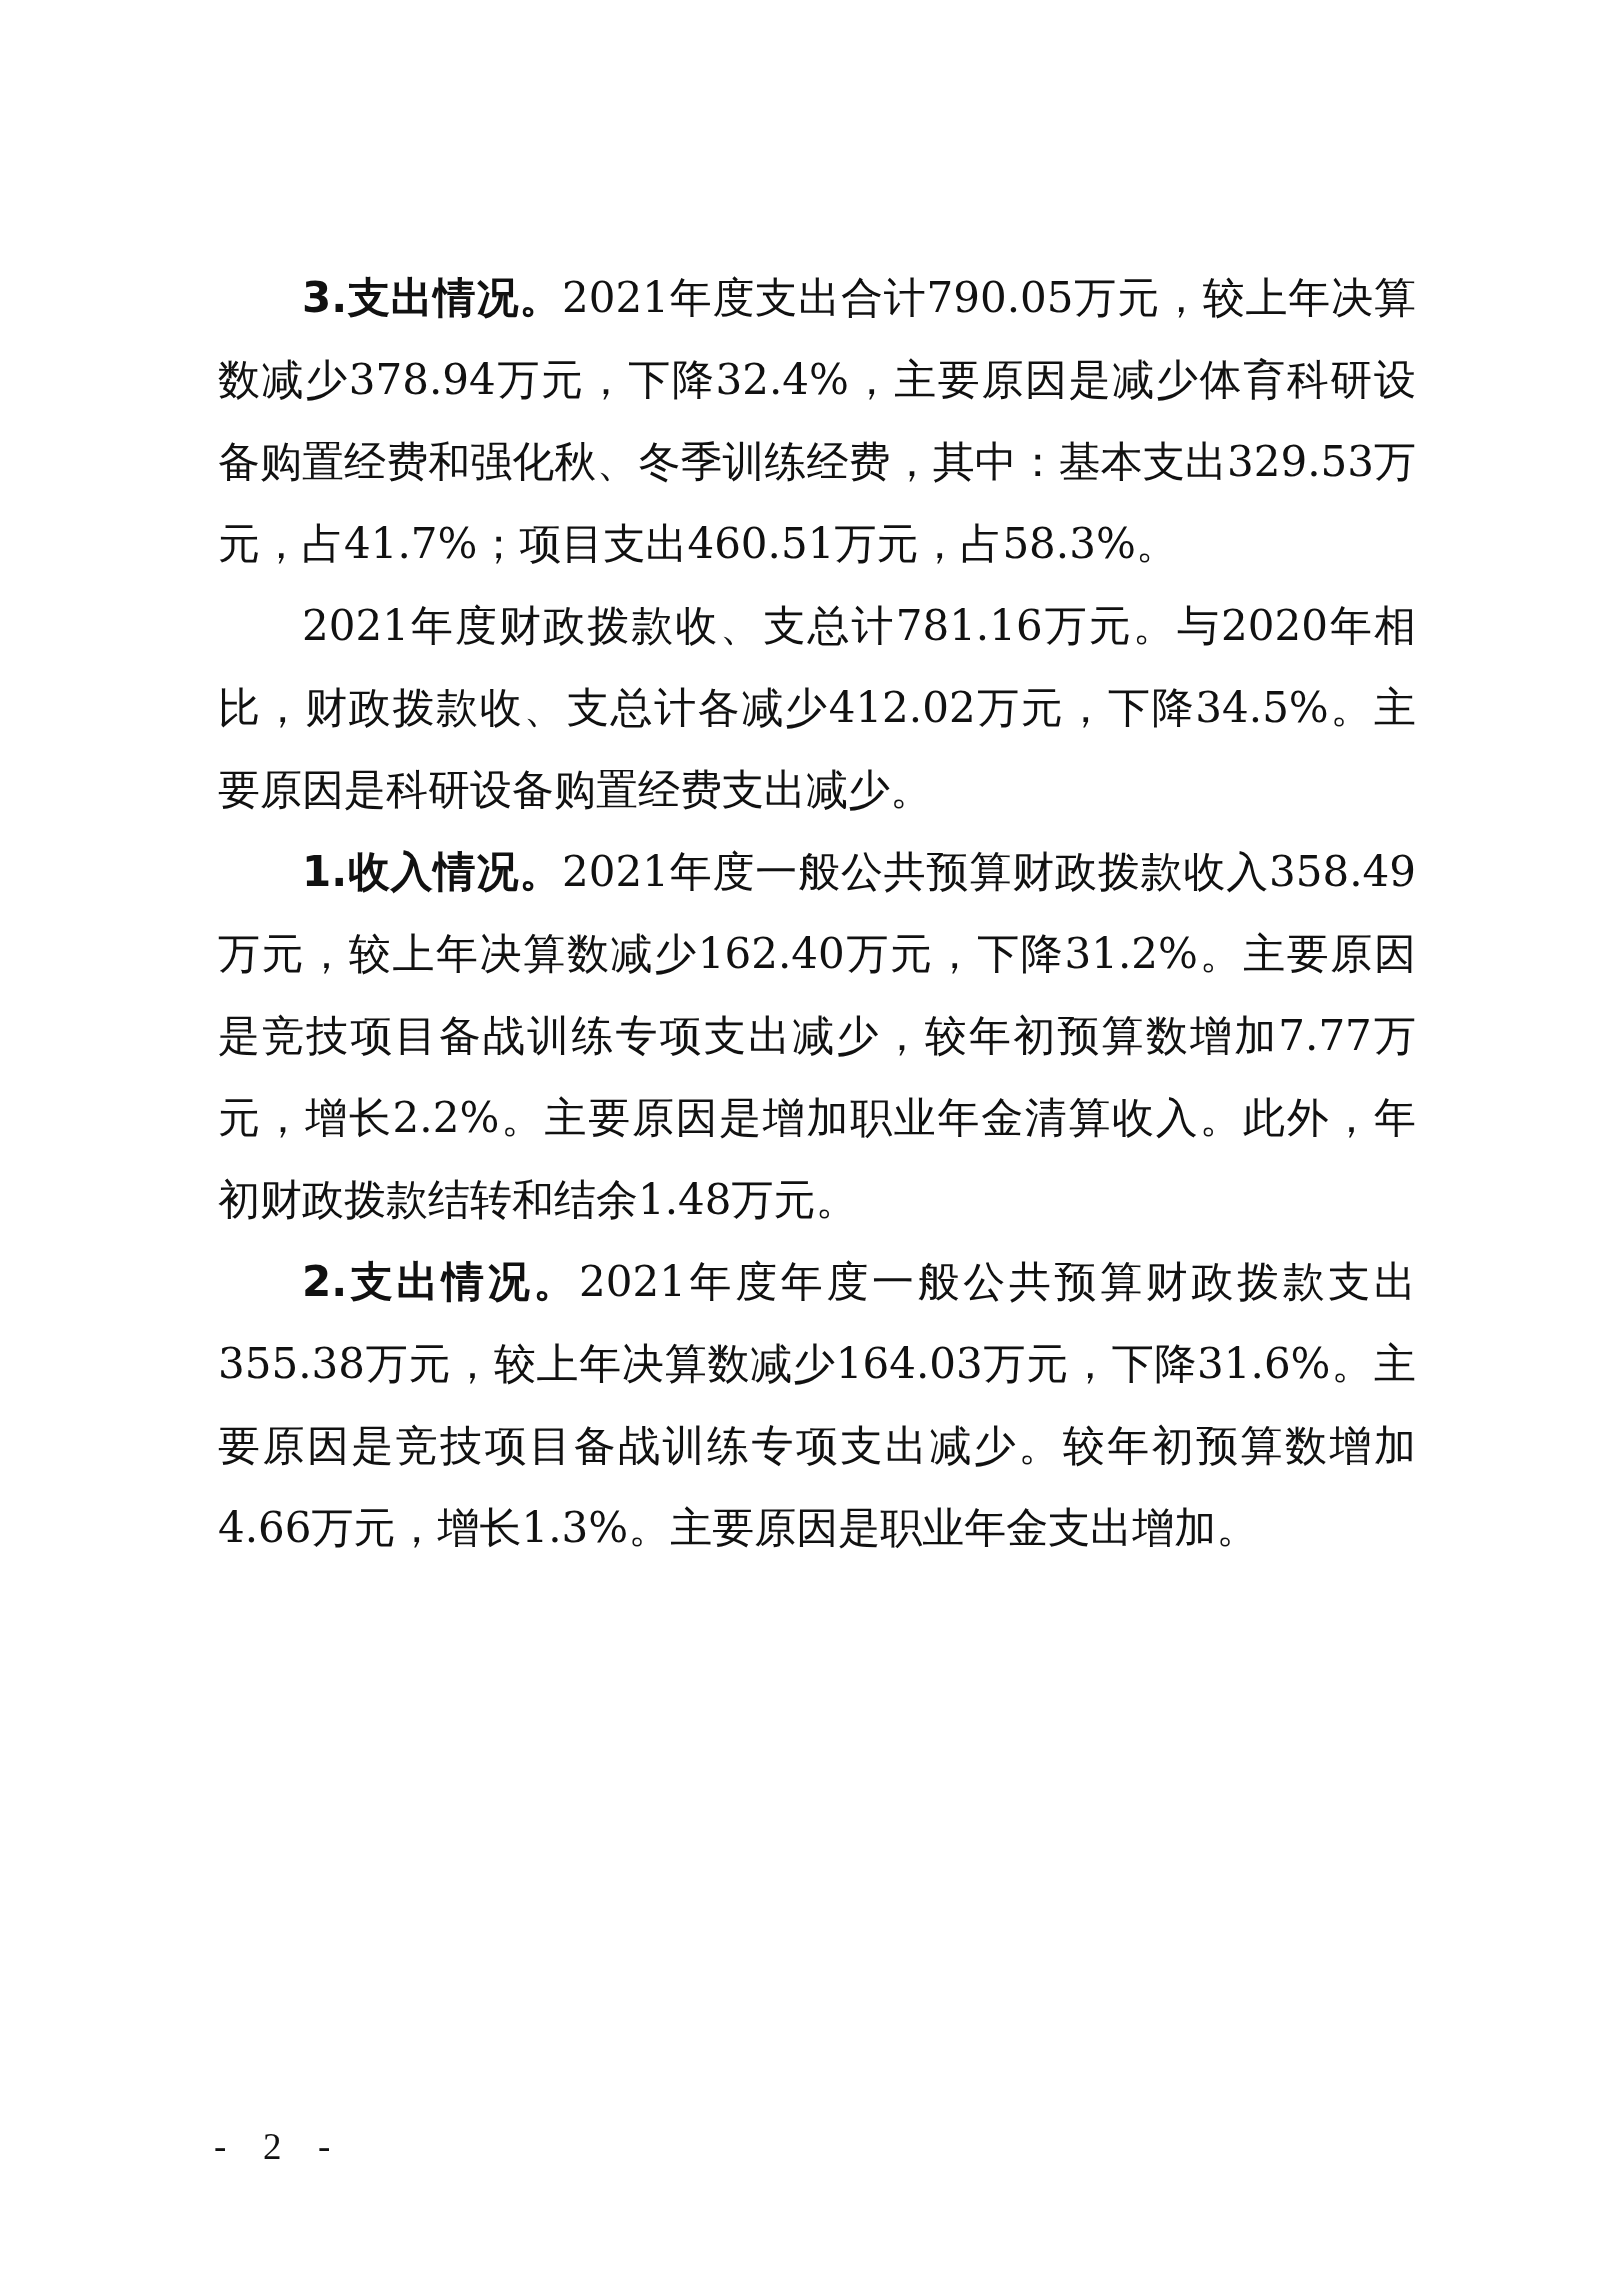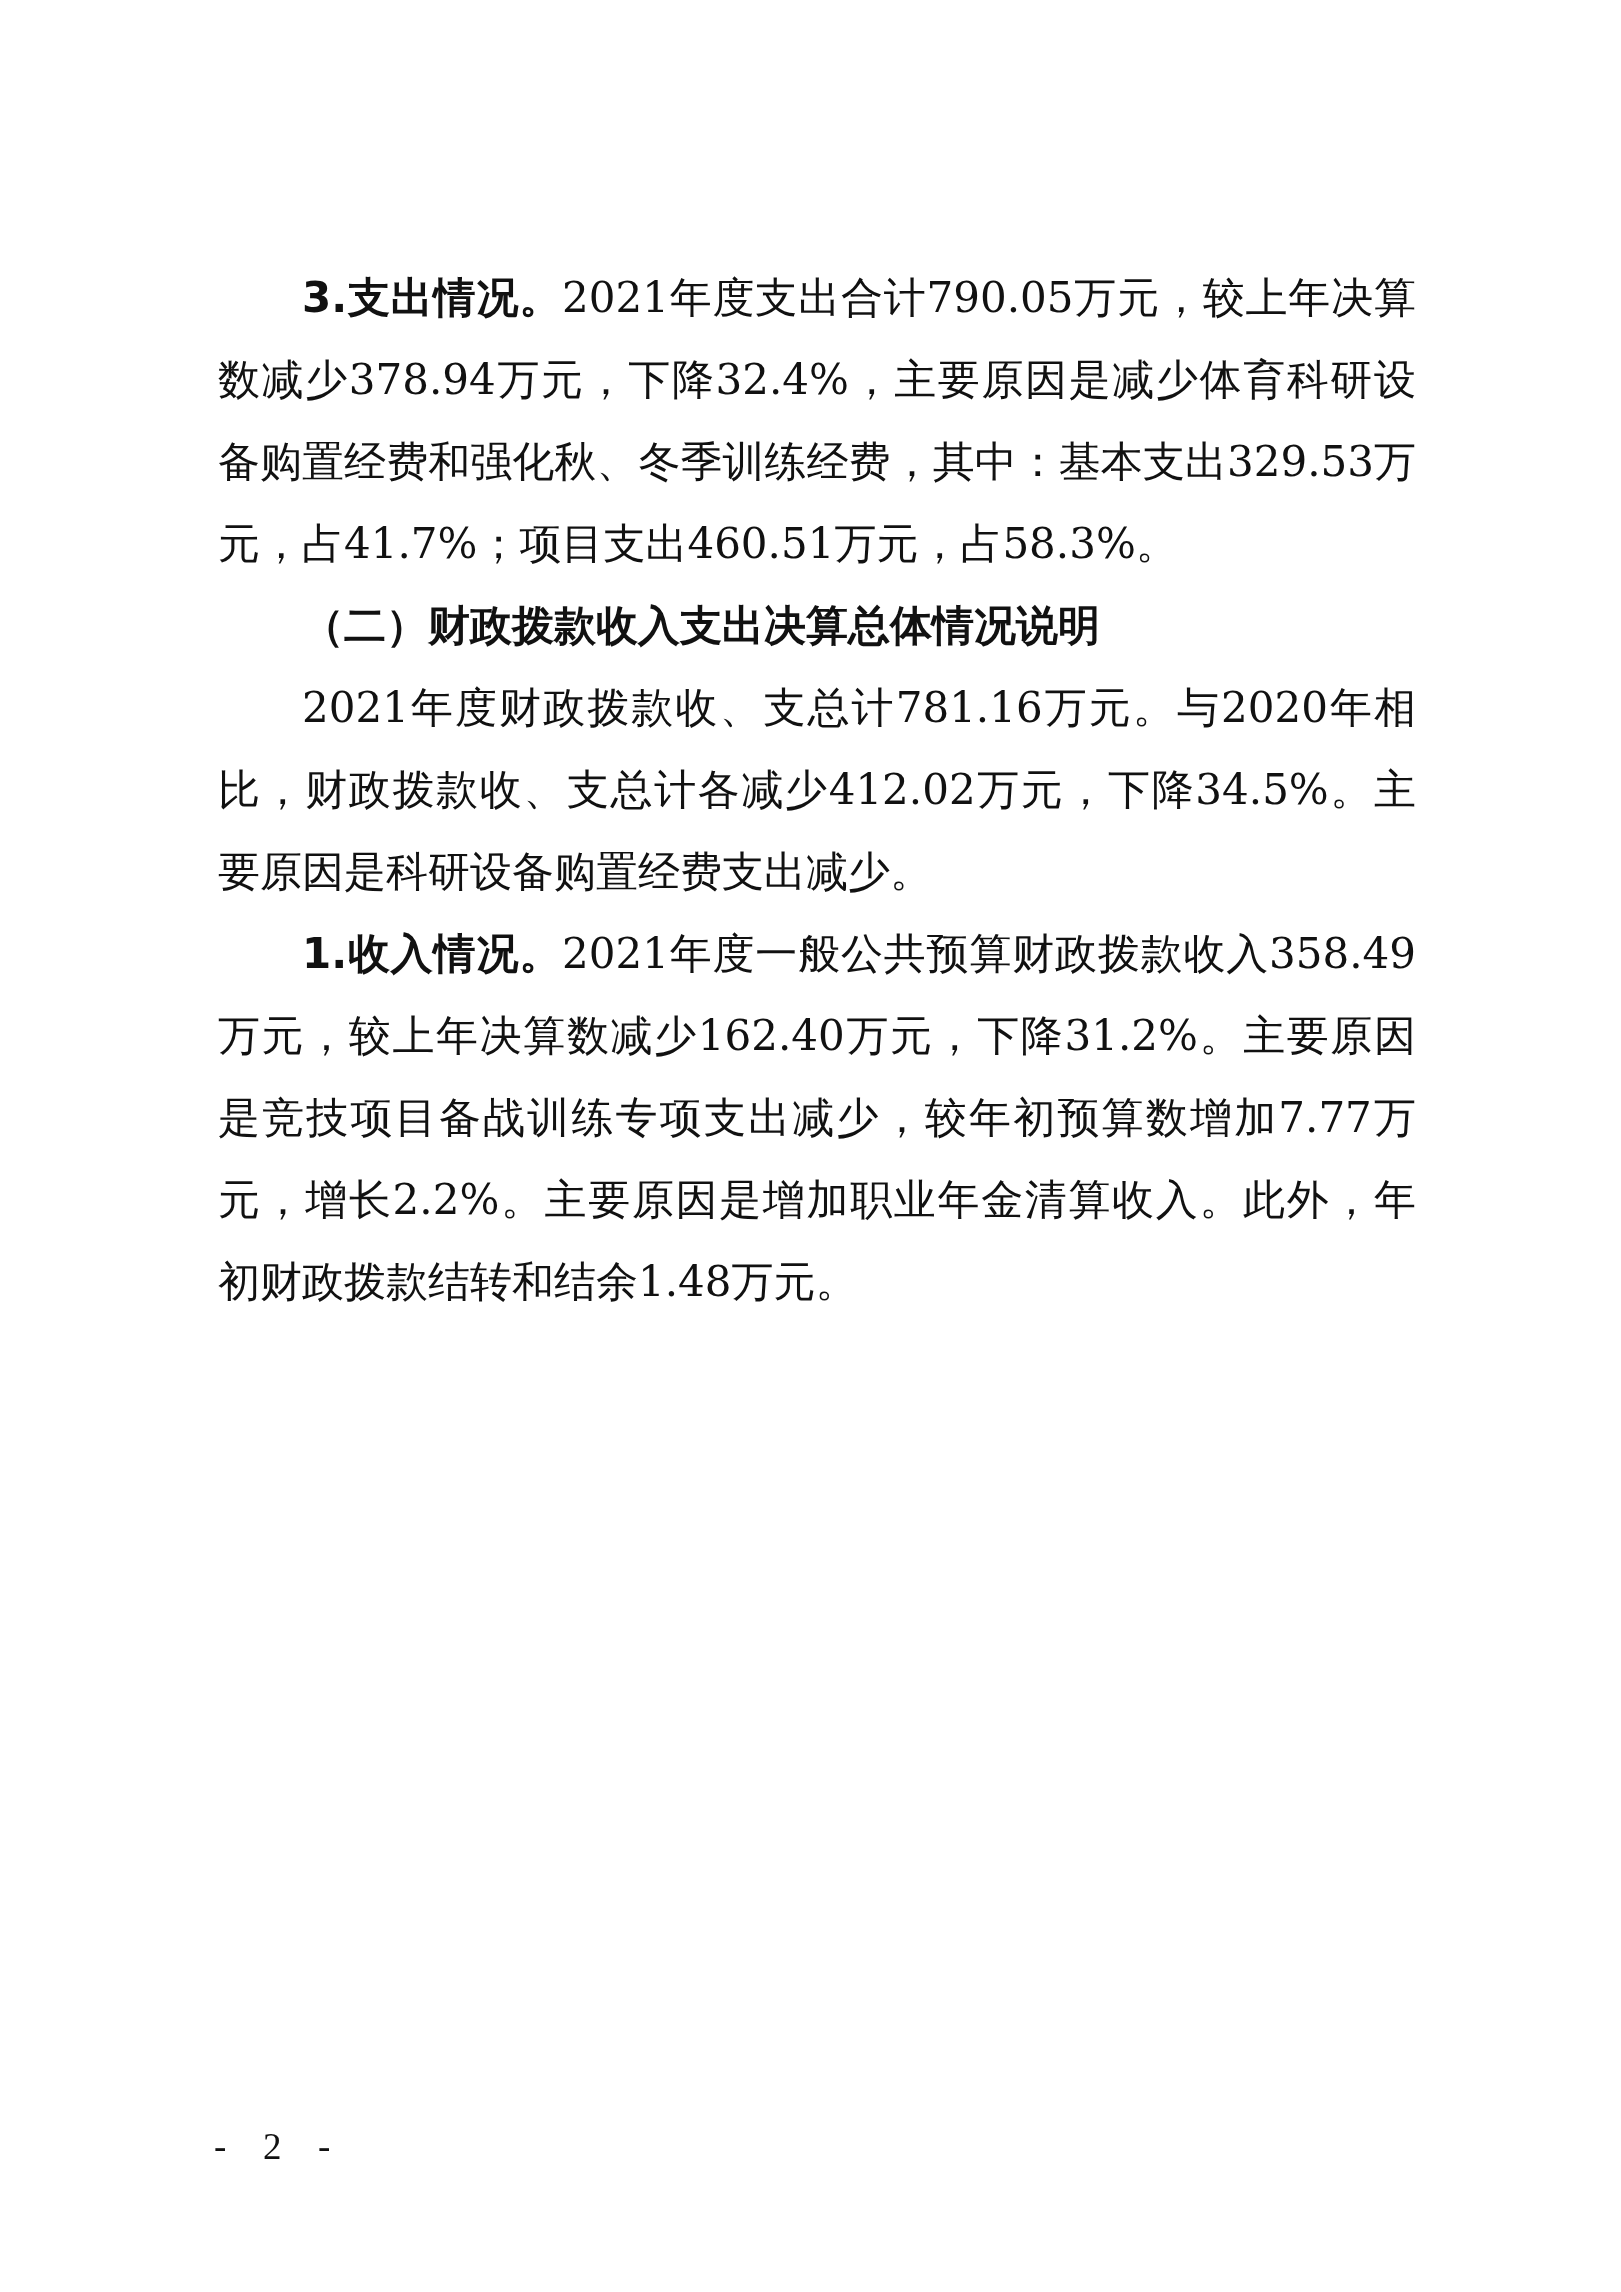--- a/index.html
+++ b/index.html
@@ -21,19 +21,19 @@
       font-family: "Liberation Serif", "DejaVu Serif", serif;
       font-size: 37px; color: #111111; letter-spacing: 13.7px;
     }
   </style>
 </head>
 <body>
 
 <div class="page">
   <div class="content">
     <p class="para"><span class="lead">3.支出情况。</span><span>2021年度支出合计790.05万元，较上年决算数减少378.94万元，下降32.4%，主要原因是减少体育科研设备购置经费和强化秋、冬季训练经费，其中：基本支出329.53万元，占41.7%；项目支出460.51万元，占58.3%。</span></p>
-    <p class="heading">（二）财政拨款收入支出决算总体情况说明</p>
     <p class="para"><span class="lead"></span><span>2021年度财政拨款收、支总计781.16万元。与2020年相比，财政拨款收、支总计各减少412.02万元，下降34.5%。主要原因是科研设备购置经费支出减少。</span></p>
     <p class="para"><span class="lead">1.收入情况。</span><span>2021年度一般公共预算财政拨款收入358.49万元，较上年决算数减少162.40万元，下降31.2%。主要原因是竞技项目备战训练专项支出减少，较年初预算数增加7.77万元，增长2.2%。主要原因是增加职业年金清算收入。此外，年初财政拨款结转和结余1.48万元。</span></p>
+    <p class="para"><span class="lead">2.支出情况。</span><span>2021年度年度一般公共预算财政拨款支出355.38万元，较上年决算数减少164.03万元，下降31.6%。主要原因是竞技项目备战训练专项支出减少。较年初预算数增加4.66万元，增长1.3%。主要原因是职业年金支出增加。</span></p>
   </div>
   <div class="footer">- 2 -</div>
 </div>
 
 
 </body></html>

